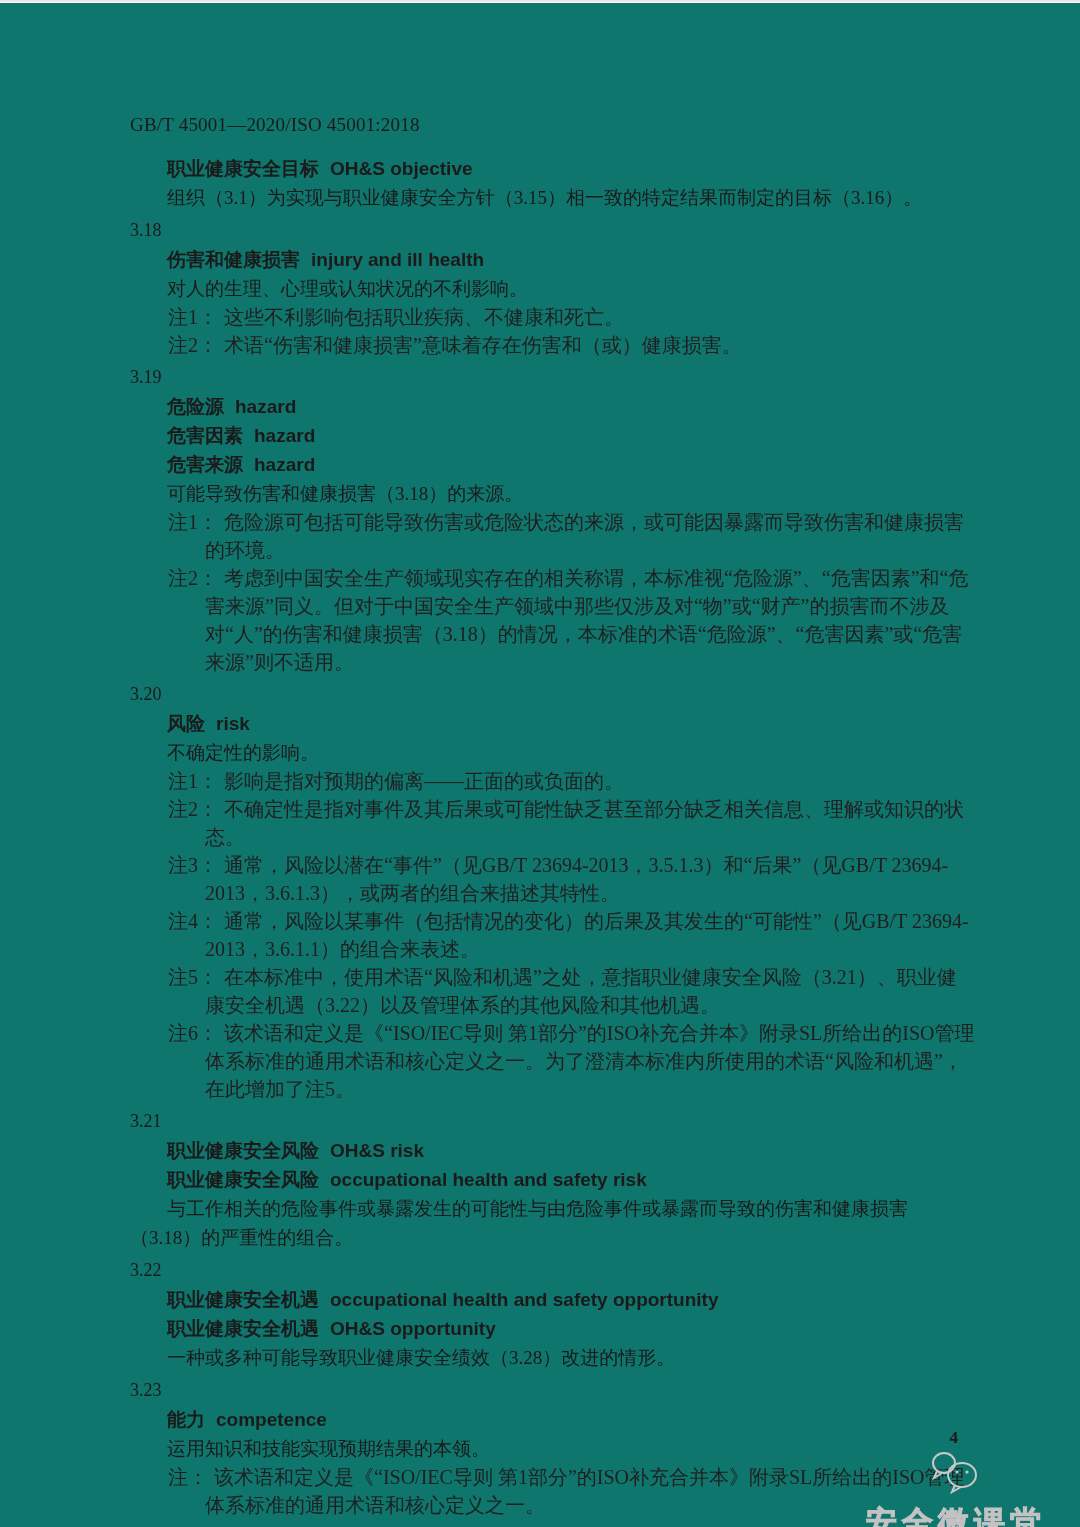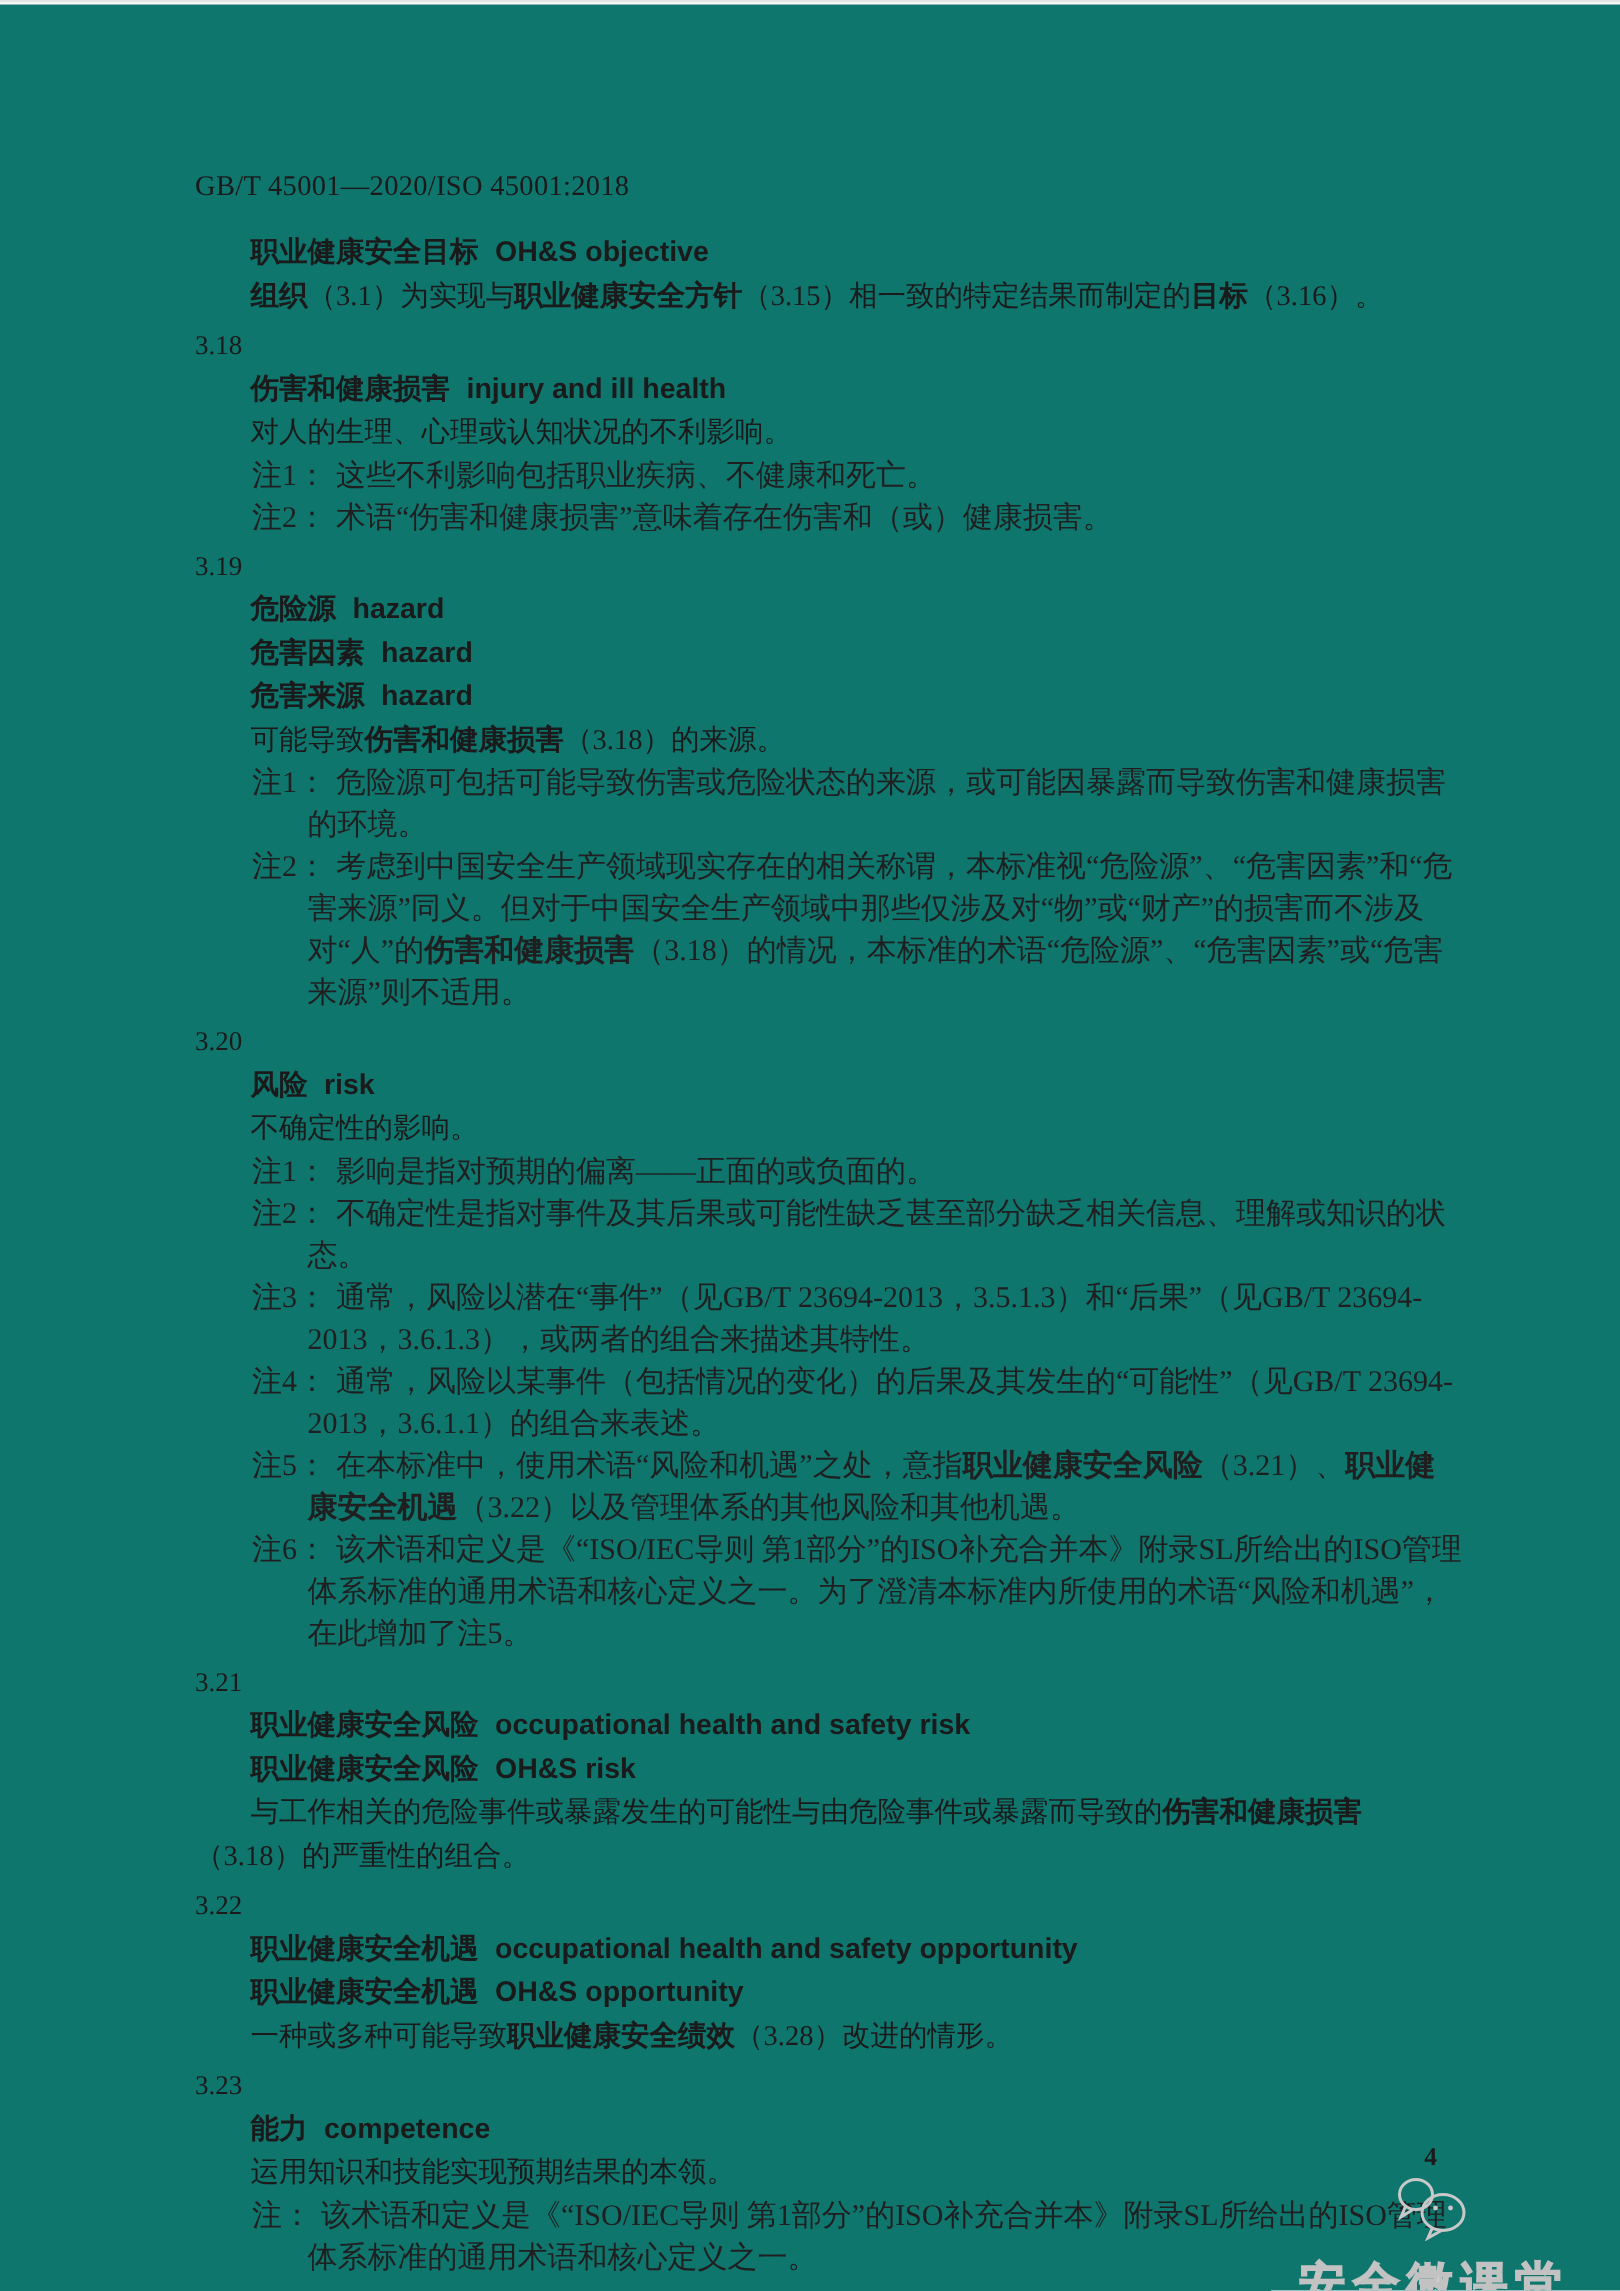--- a/index.html
+++ b/index.html
@@ -27,21 +27,21 @@
     font-weight:bold; font-size:19px; line-height:29px;
     padding-left:37px;
   }
   .term-en { margin-left:11px; }
   .def {
     margin:0; font-size:19px; line-height:29px;
     text-indent:37px;
   }
   .bd {
     font-family:"Liberation Sans", sans-serif;
-    font-weight:bold;
+    font-weight:normal;
     text-align:right;
   }
   .note {
     margin:0; font-size:20px; line-height:28px;
     padding-left:75px; text-indent:-37px;
     color:#1f1f1f;
   }
   .note-label { margin-right:6px; }
   .page-num {
     position:absolute; top:1428px; right:122px;
@@ -97,22 +97,22 @@
       <p class="note"><span class="note-label">注1：</span><span>影响是指对预期的偏离——正面的或负面的。</span></p>
       <p class="note"><span class="note-label">注2：</span><span>不确定性是指对事件及其后果或可能性缺乏甚至部分缺乏相关信息、理解或知识的状态。</span></p>
       <p class="note"><span class="note-label">注3：</span><span>通常，风险以潜在“事件”（见GB/T 23694-2013，3.5.1.3）和“后果”（见GB/T 23694-2013，3.6.1.3），或两者的组合来描述其特性。</span></p>
       <p class="note"><span class="note-label">注4：</span><span>通常，风险以某事件（包括情况的变化）的后果及其发生的“可能性”（见GB/T 23694-2013，3.6.1.1）的组合来表述。</span></p>
       <p class="note"><span class="note-label">注5：</span><span>在本标准中，使用术语“风险和机遇”之处，意指</span><span class="bd">职业健康安全风险</span><span>（3.21）、</span><span class="bd">职业健康安全机遇</span><span>（3.22）以及管理体系的其他风险和其他机遇。</span></p>
       <p class="note"><span class="note-label">注6：</span><span>该术语和定义是《“ISO/IEC导则 第1部分”的ISO补充合并本》附录SL所给出的ISO管理体系标准的通用术语和核心定义之一。为了澄清本标准内所使用的术语“风险和机遇”，在此增加了注5。</span></p>
     </div>
 
     <div class="section">
       <div class="sec-num">3.21</div>
+      <div class="term"><span class="term-zh">职业健康安全风险</span><span class="term-en">OH&amp;S risk</span></div>
       <div class="term"><span class="term-zh">职业健康安全风险</span><span class="term-en">occupational health and safety risk</span></div>
-      <div class="term"><span class="term-zh">职业健康安全风险</span><span class="term-en">OH&amp;S risk</span></div>
       <p class="def"><span>与工作相关的危险事件或暴露发生的可能性与由危险事件或暴露而导致的</span><span class="bd">伤害和健康损害</span><span>（3.18）的严重性的组合。</span></p>
     </div>
 
     <div class="section">
       <div class="sec-num">3.22</div>
       <div class="term"><span class="term-zh">职业健康安全机遇</span><span class="term-en">occupational health and safety opportunity</span></div>
       <div class="term"><span class="term-zh">职业健康安全机遇</span><span class="term-en">OH&amp;S opportunity</span></div>
       <p class="def"><span>一种或多种可能导致</span><span class="bd">职业健康安全绩效</span><span>（3.28）改进的情形。</span></p>
     </div>
 

